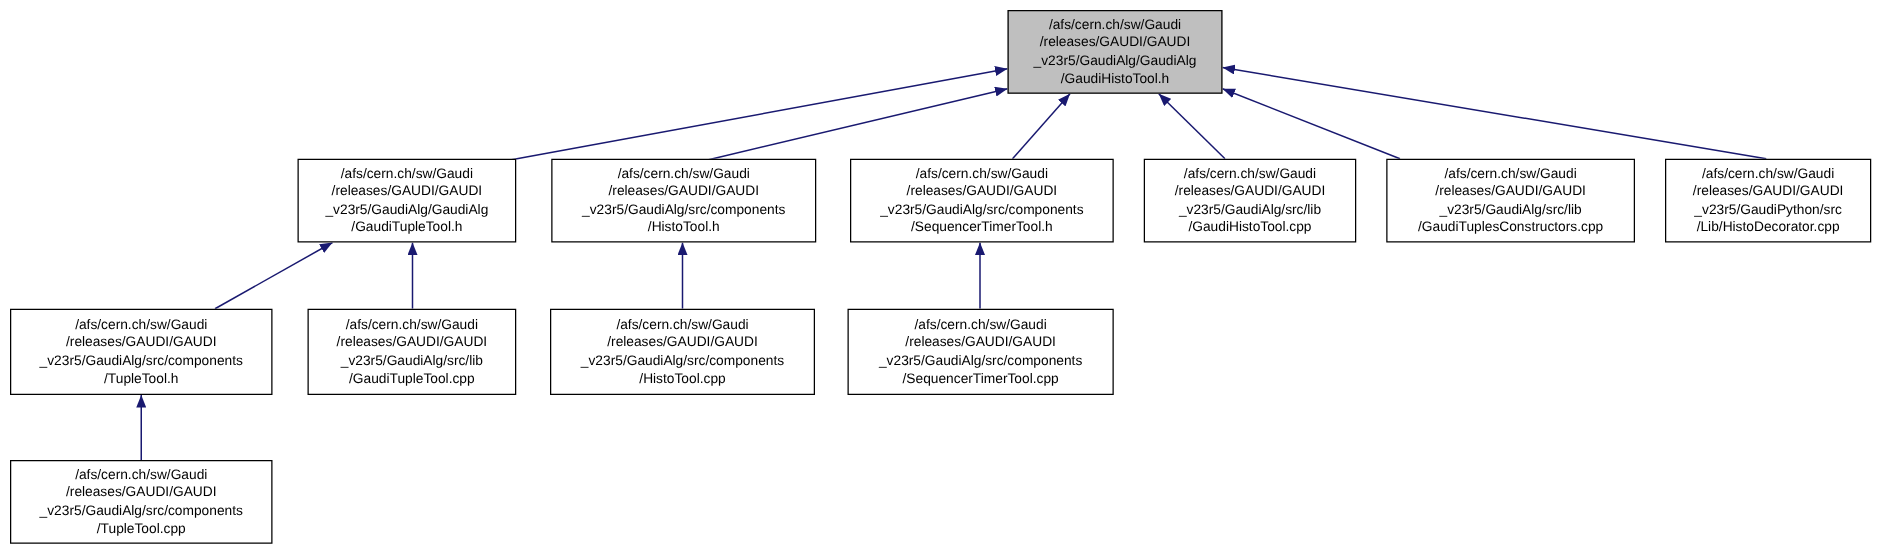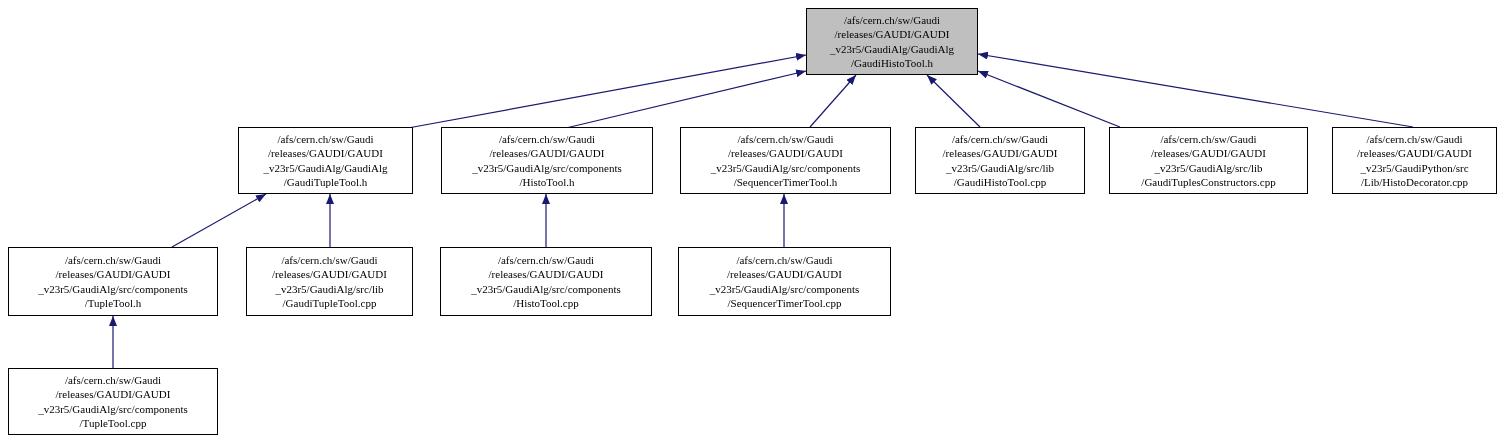--- a/index.html
+++ b/index.html
@@ -6,21 +6,21 @@
     margin: 0;
     padding: 0;
     background: #ffffff;
   }
   .canvas {
     position: relative;
     width: 1505px;
     height: 443px;
     background: #ffffff;
     overflow: hidden;
-    font-family: Liberation Serif, serif;
+    font-family: Liberation Sans, sans-serif;
   }
   .edge-layer {
     position: absolute;
     left: 0;
     top: 0;
     width: 1505px;
     height: 443px;
     z-index: 1;
   }
   .node {

